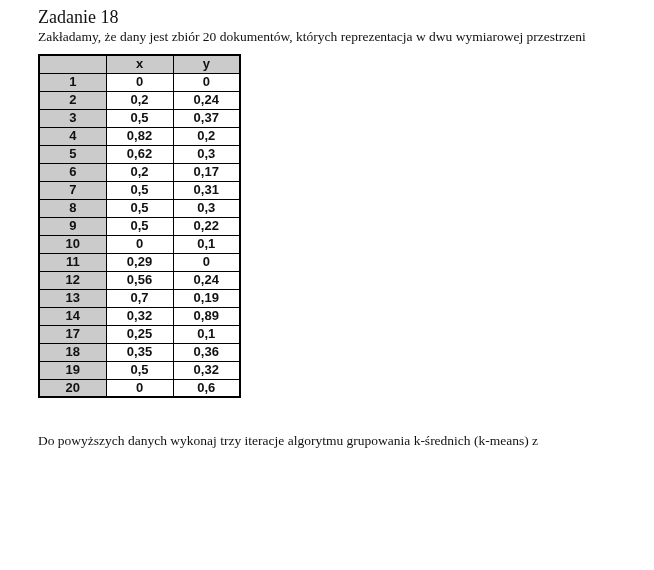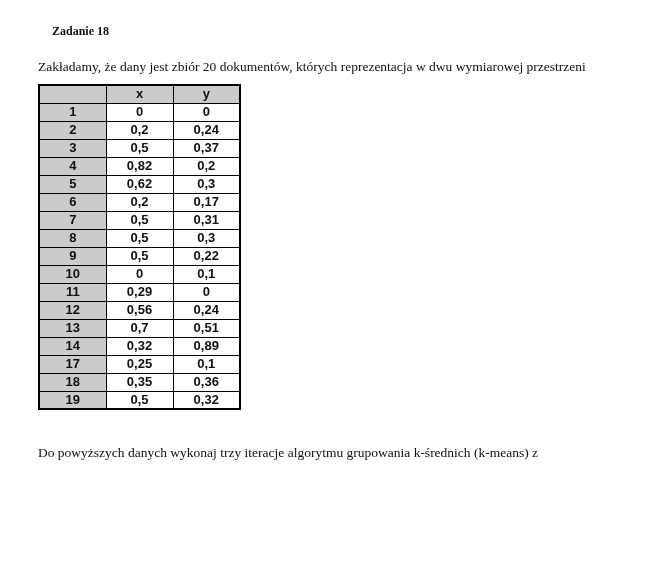--- a/index.html
+++ b/index.html
@@ -14,36 +14,36 @@
     color: #111111;
     font-family: "Liberation Serif", serif;
   }
   .page {
     box-sizing: border-box;
     width: 654px;
     height: 570px;
     padding: 8px 36px 0 38px;
   }
   .task-title {
-    margin: 14px;
-    font-size: 12px;
+    margin: 0;
+    font-size: 18px;
     line-height: 18px;
-    font-weight: bold;
+    font-weight: normal;
     font-family: "Liberation Serif", serif;
   }
   .para {
     margin: 0;
     font-size: 13.5px;
     line-height: 18px;
   }
   .para .line {
     display: block;
     white-space: nowrap;
   }
-  .intro-para { margin-top: 18px; }
+  .intro-para { margin-top: 2px; }
   .footer-para { margin-top: 34px; }
 
   table.data-table {
     margin-top: 8px;
     border-collapse: collapse;
     border: 2px solid #000000;
     table-layout: fixed;
   }
   table.data-table th,
   table.data-table td {
@@ -144,21 +144,21 @@
           <td>0</td>
         </tr>
         <tr>
           <th>12</th>
           <td>0,56</td>
           <td>0,24</td>
         </tr>
         <tr>
           <th>13</th>
           <td>0,7</td>
-          <td>0,51</td>
+          <td>0,19</td>
         </tr>
         <tr>
           <th>14</th>
           <td>0,32</td>
           <td>0,89</td>
         </tr>
         <tr>
           <th>17</th>
           <td>0,25</td>
           <td>0,1</td>
@@ -166,20 +166,25 @@
         <tr>
           <th>18</th>
           <td>0,35</td>
           <td>0,36</td>
         </tr>
         <tr>
           <th>19</th>
           <td>0,5</td>
           <td>0,32</td>
         </tr>
+        <tr>
+          <th>20</th>
+          <td>0</td>
+          <td>0,6</td>
+        </tr>
       </tbody>
   </table>
 
   <p class="para footer-para">
     <span class="line">Do powyższych danych wykonaj trzy iteracje algorytmu grupowania k-średnich (k-means) z</span>
   </p>
 
 </div>
 
 </body></html>

